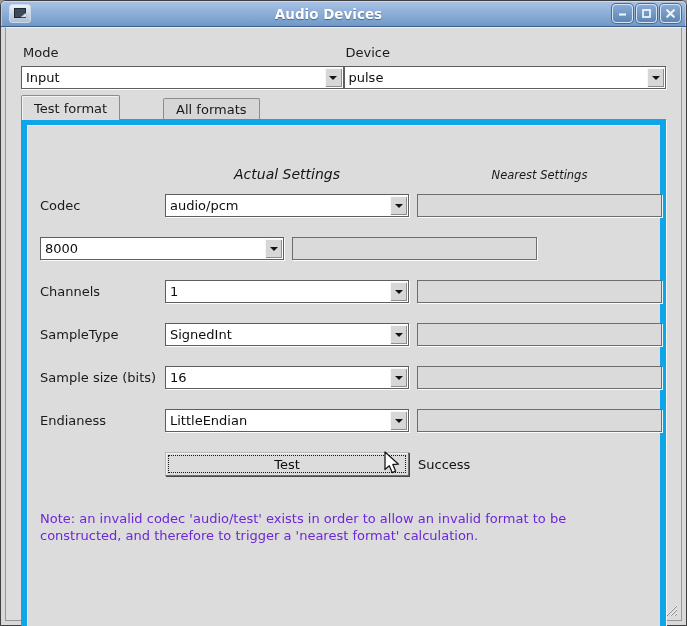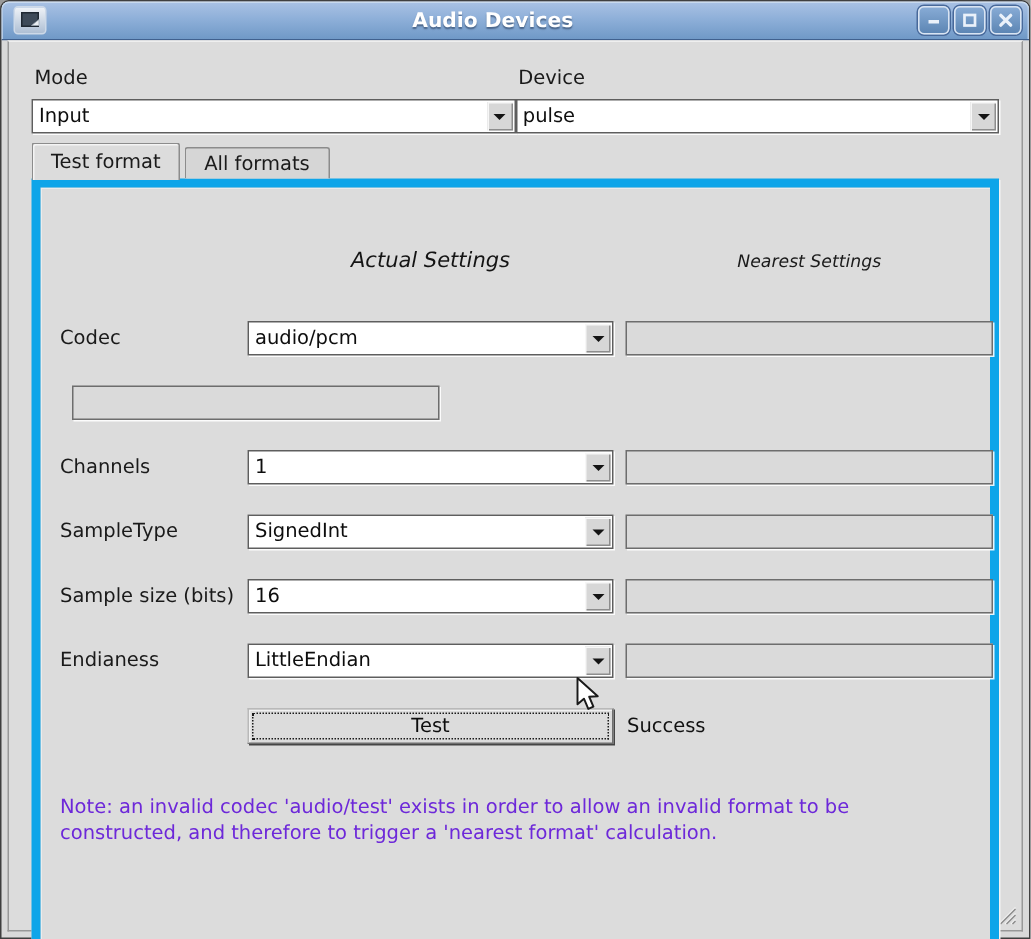--- a/index.html
+++ b/index.html
@@ -56,42 +56,42 @@
     font-size:13px;color:#0d0d0d;cursor:default;
   }
   .combo-text{white-space:nowrap;overflow:hidden;}
   .arrowbox{
     position:absolute;top:1px;right:1px;bottom:1px;width:17px;background:#d7d7d7;
     box-shadow:inset 1px 1px 0 #f7f7f7,inset -1px -1px 0 #8d8d8d;
     display:flex;align-items:center;justify-content:center;
   }
   .tri{width:0;height:0;border-left:4px solid transparent;border-right:4px solid transparent;border-top:4px solid #141414;}
   
-  .tabbar{display:flex;margin-top:6px;height:24px;position:relative;z-index:2;}
+  .tabbar{display:flex;margin-top:6px;height:24px;position:relative;z-index:2;gap:40px;}
   .tab{
     font-size:13px;color:#1a1a1a;padding:0 12px;display:flex;align-items:center;
     background:#dcdcdc;border:1px solid #8c8c8c;border-bottom:none;
     border-radius:2px 2px 0 0;box-sizing:border-box;cursor:default;
   }
   .tab.active{margin-bottom:-1px;box-shadow:inset 1px 1px 0 #f4f4f4;z-index:3;}
   .tab.inactive{height:21px;align-self:flex-end;background:#d6d6d6;margin-left:3px;}
   
   .panel{
     position:relative;height:546px;box-sizing:border-box;background:#dcdcdc;
     border:6px solid #0ea5e9;box-shadow:1px 1px 0 #f4f4f4,inset 1px 1px 0 #ececec;
     padding:17px 12px 0 13px;z-index:1;
   }
   .hdrs{display:flex;margin-top:24px;align-items:baseline;}
   .col-label{width:125px;flex:none;}
   .col-combo{width:244px;flex:none;}
   .col-gap{width:8px;flex:none;}
   .col-near{width:245px;flex:none;}
   .hdr-actual{text-align:center;font-style:italic;font-size:14px;color:#141414;}
   .hdr-nearest{text-align:center;font-style:italic;font-size:11.5px;color:#1a1a1a;}
-  .rows{margin-top:32px;}
+  .rows{margin-top:12px;}
   .frow{display:flex;align-items:center;height:23px;margin-bottom:20px;}
   .rlabel{font-size:13px;color:#1a1a1a;}
   .nfield{
     height:23px;background:#dadada;box-sizing:border-box;
     border:1px solid #6d6d6d;box-shadow:1px 1px 0 rgba(255,255,255,.9);
   }
   
   .test-row{display:flex;align-items:center;margin-top:3px;padding-left:125px;}
   .test-btn{
     position:relative;width:244px;height:24px;box-sizing:border-box;
@@ -185,20 +185,26 @@
             <span class="combo-text">audio/pcm</span>
             <span class="arrowbox">
                 <span class="tri"></span>
               </span>
           </div>
           <div class="col-gap"></div>
           <div class="col-near nfield"></div>
         </div>
 
         <div class="frow">
+          <div class="col-combo combo">
+            <span class="combo-text">8000</span>
+            <span class="arrowbox">
+                <span class="tri"></span>
+              </span>
+          </div>
           <div class="col-gap"></div>
           <div class="col-near nfield"></div>
         </div>
 
         <div class="frow">
           <div class="col-label rlabel">Channels</div>
           <div class="col-combo combo">
             <span class="combo-text">1</span>
             <span class="arrowbox">
                 <span class="tri"></span>

